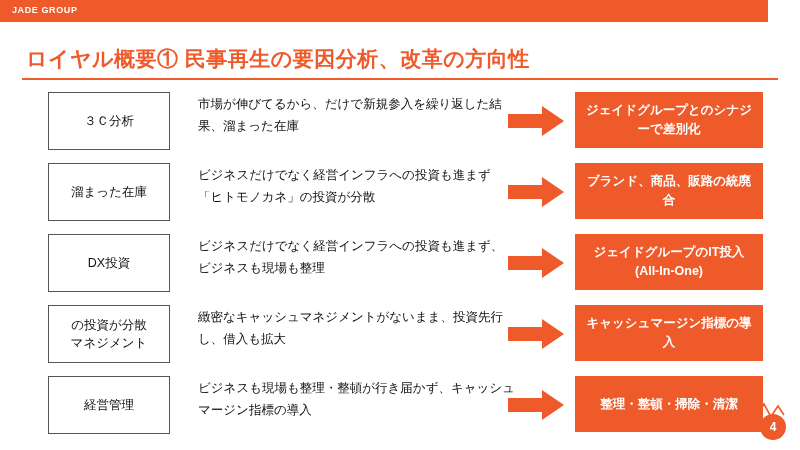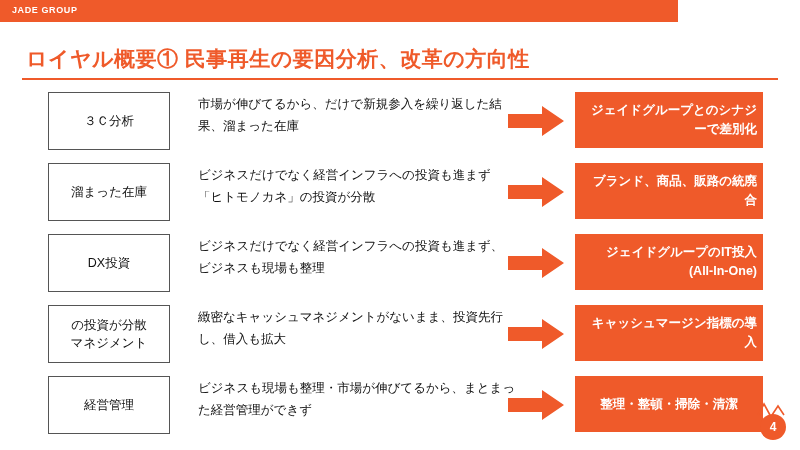--- a/index.html
+++ b/index.html
@@ -12,21 +12,21 @@
     background: #ffffff;
     font-family: "Liberation Sans", sans-serif;
     overflow: hidden;
     position: relative;
   }
 
   
   .topbar {
     position: absolute;
     top: 0; left: 0;
-    width: 678px;
+    width: 768px;
     height: 22px;
     background: #ef5a2a;
   }
   .topbar .brand {
     position: absolute;
     left: 12px;
     top: 5px;
     font-size: 9px;
     font-weight: bold;
     letter-spacing: 0.6px;
@@ -107,21 +107,21 @@
   .result-box {
     position: absolute;
     left: 575px;
     top: 4px;
     width: 188px;
     height: 56px;
     background: #ef5a2a;
     display: flex;
     align-items: center;
     justify-content: center;
-    text-align: right;
+    text-align: center;
     color: #ffffff;
     font-size: 12.5px;
     font-weight: bold;
     line-height: 1.5;
     padding: 0 6px;
     box-sizing: border-box;
   }
 
   
   .page-num {
@@ -199,21 +199,21 @@
     <div class="arrow">
       <svg width="56" height="30" viewBox="0 0 56 30">
         <polygon points="0,8 34,8 34,0 56,15 34,30 34,22 0,22" fill="#ef5a2a"></polygon>
       </svg>
     </div>
     <div class="result-box">キャッシュマージン指標の導入</div>
   </div>
 
   <div class="row">
     <div class="label-box">経営管理</div>
-    <div class="desc">ビジネスも現場も整理・市場が伸びてるから、まとまった経営管理ができず</div>
+    <div class="desc">ビジネスも現場も整理・整頓が行き届かず、キャッシュマージン指標の導入</div>
     <div class="arrow">
       <svg width="56" height="30" viewBox="0 0 56 30">
         <polygon points="0,8 34,8 34,0 56,15 34,30 34,22 0,22" fill="#ef5a2a"></polygon>
       </svg>
     </div>
     <div class="result-box">整理・整頓・掃除・清潔</div>
   </div>
 
 </div>
 

